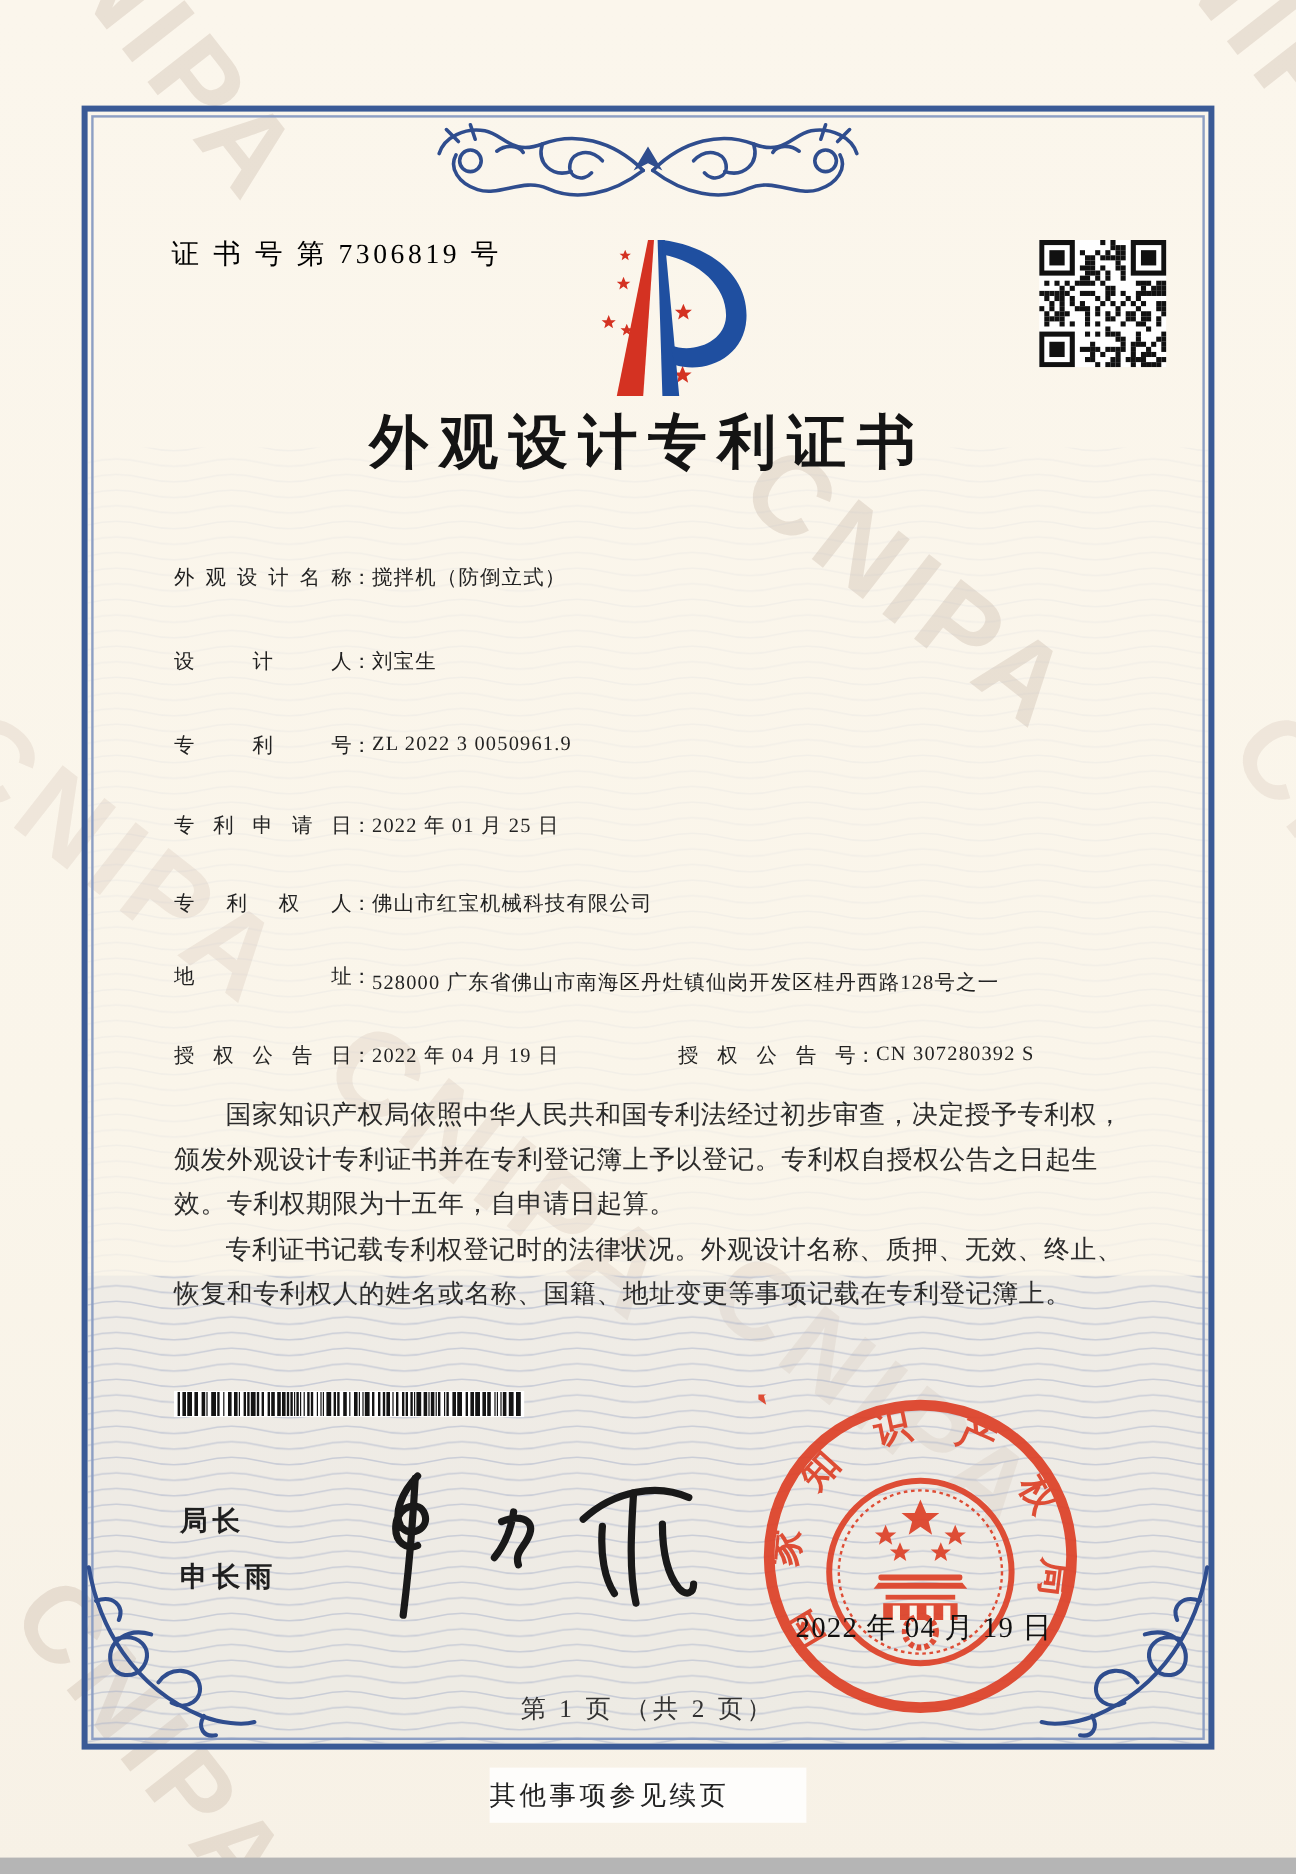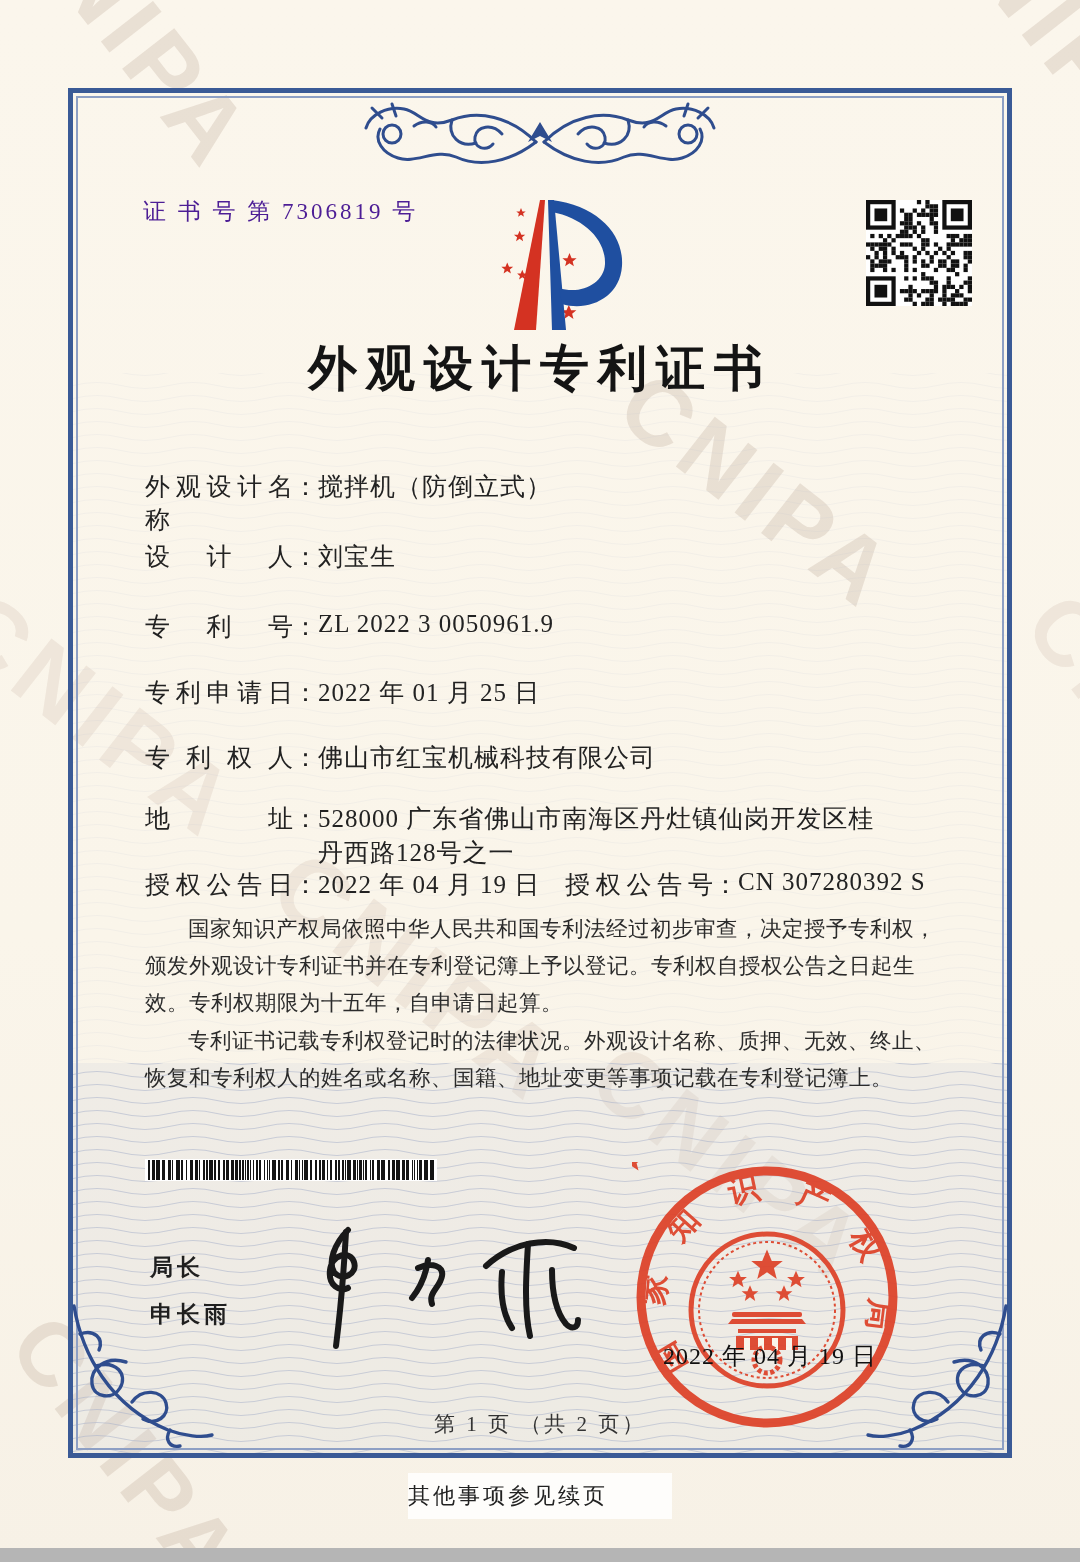--- a/index.html
+++ b/index.html
@@ -28,31 +28,31 @@
 
   .waves { position:absolute; left:73px; top:93px; width:934px; height:1360px; z-index:1; }
 
   .orn-top { position:absolute; left:352px; top:96px; width:376px; height:96px; z-index:3; }
   .orn-corner { position:absolute; width:150px; height:150px; z-index:3; }
   .orn-bl { left:66px; top:1302px; }
   .orn-br { left:864px; top:1302px; transform:scaleX(-1); }
 
   .content { position:absolute; inset:0; z-index:4; }
 
-  .cert-no { position:absolute; left:143px; top:196px; font-size:23px; letter-spacing:3px; color:#4c1d95; }
+  .cert-no { position:absolute; left:143px; top:196px; font-size:23px; letter-spacing:3px; color:#000000; }
 
   .logo { position:absolute; left:448px; top:190px; width:180px; height:152px; }
   .qr { position:absolute; left:866px; top:200px; width:106px; height:106px; }
 
   .title {
     position:absolute; left:190px; top:336px; width:700px; text-align:center;
     font-size:49px; font-weight:900; letter-spacing:9px; color:#141414;
   }
 
-  .frow { position:absolute; left:145px; font-size:25px; color:#222; }
+  .frow { position:absolute; left:145px; font-size:17px; color:#222; }
   .flabel {
     display:inline-block; width:148px; text-align:justify; text-align-last:justify;
     vertical-align:top;
   }
   .fcolon { vertical-align:top; }
   .fvalue { display:inline-block; vertical-align:top; letter-spacing:1px; }
   .fvalue.wrap { width:566px; word-break:break-all; line-height:34px; }
   .frow2-right { position:absolute; left:420px; top:0; white-space:nowrap; }
 
   .paras {

